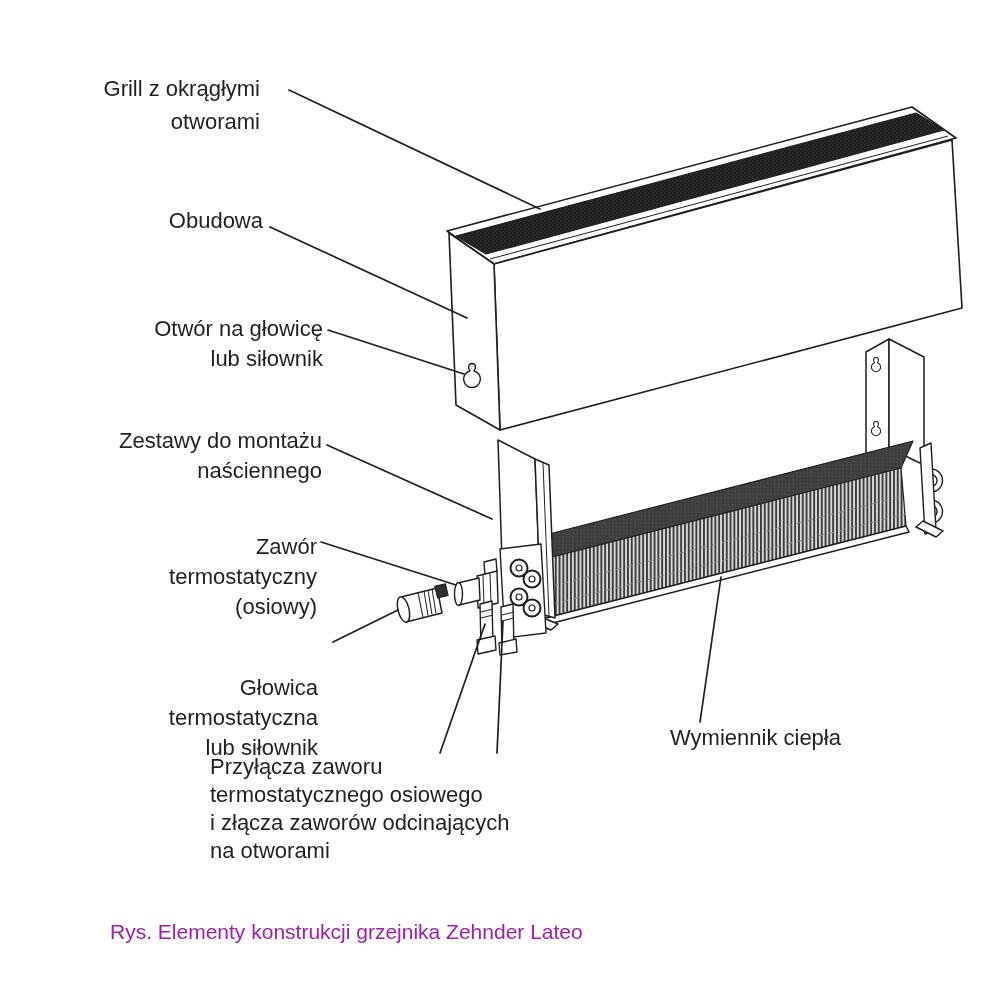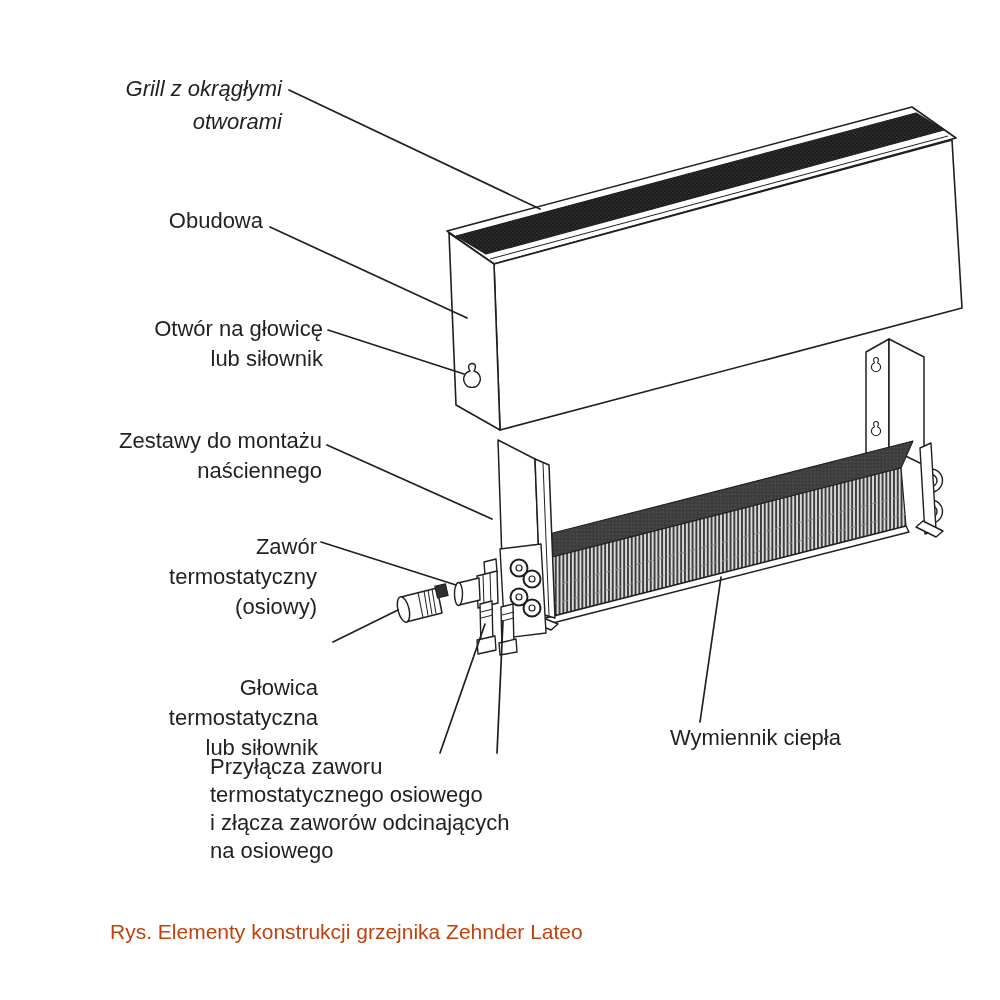--- a/index.html
+++ b/index.html
@@ -2,29 +2,29 @@
 <html><head>
 <meta charset="utf-8">
 <style>
   html,body{margin:0;padding:0;background:#ffffff;}
   #page{position:relative;width:1000px;height:1000px;background:#ffffff;overflow:hidden;
         font-family:"Liberation Sans", sans-serif;color:#231f20;}
   #diagram-svg{position:absolute;left:0;top:0;width:1000px;height:1000px;}
   .lbl{position:absolute;font-size:22px;line-height:30px;color:#231f20;white-space:nowrap;}
   .lbl-right{text-align:right;}
   .lbl-left{text-align:left;}
-  .lbl-grill{right:718px;top:72px;line-height:33px;font-style:italic;}
+  .lbl-grill{right:740px;top:72px;line-height:33px;}
   .lbl-obudowa{right:737px;top:206px;margin-left:12px;}
   .lbl-otwor{right:677px;top:314px;}
   .lbl-zestawy{right:678px;top:426px;}
   .lbl-zawor{right:683px;top:532px;}
   .lbl-glowica{right:682px;top:633px;margin-top:40px;}
   .lbl-przylacza{left:210px;top:753px;line-height:28px;}
   .lbl-wymiennik{left:630px;top:723px;margin-left:40px;}
-  .caption{position:absolute;left:110px;top:917px;font-size:21px;line-height:30px;color:#c2410c;}
+  .caption{position:absolute;left:110px;top:917px;font-size:21px;line-height:30px;color:#a21caf;}
 </style>
 </head>
 <body>
 
 <div id="page">
 
   <svg id="diagram-svg" viewBox="0 0 1000 1000" xmlns="http://www.w3.org/2000/svg">
     <defs>
       <pattern id="grillDots" width="4" height="4" patternUnits="userSpaceOnUse">
         <rect width="4" height="4" fill="#1d1d1d"></rect>
@@ -167,21 +167,21 @@
   <div class="lbl lbl-right lbl-glowica">
     <div>Głowica</div>
     <div>termostatyczna</div>
     <div>lub siłownik</div>
   </div>
 
   <div class="lbl lbl-left lbl-przylacza">
     <div>Przyłącza zaworu</div>
     <div>termostatycznego osiowego</div>
     <div>i złącza zaworów odcinających</div>
-    <div>na osiowego</div>
+    <div>na otworami</div>
   </div>
 
   <div class="lbl lbl-left lbl-wymiennik">
     <div>Wymiennik ciepła</div>
   </div>
 
   <div class="caption">Rys. Elementy konstrukcji grzejnika Zehnder Lateo</div>
 
 </div>
 

